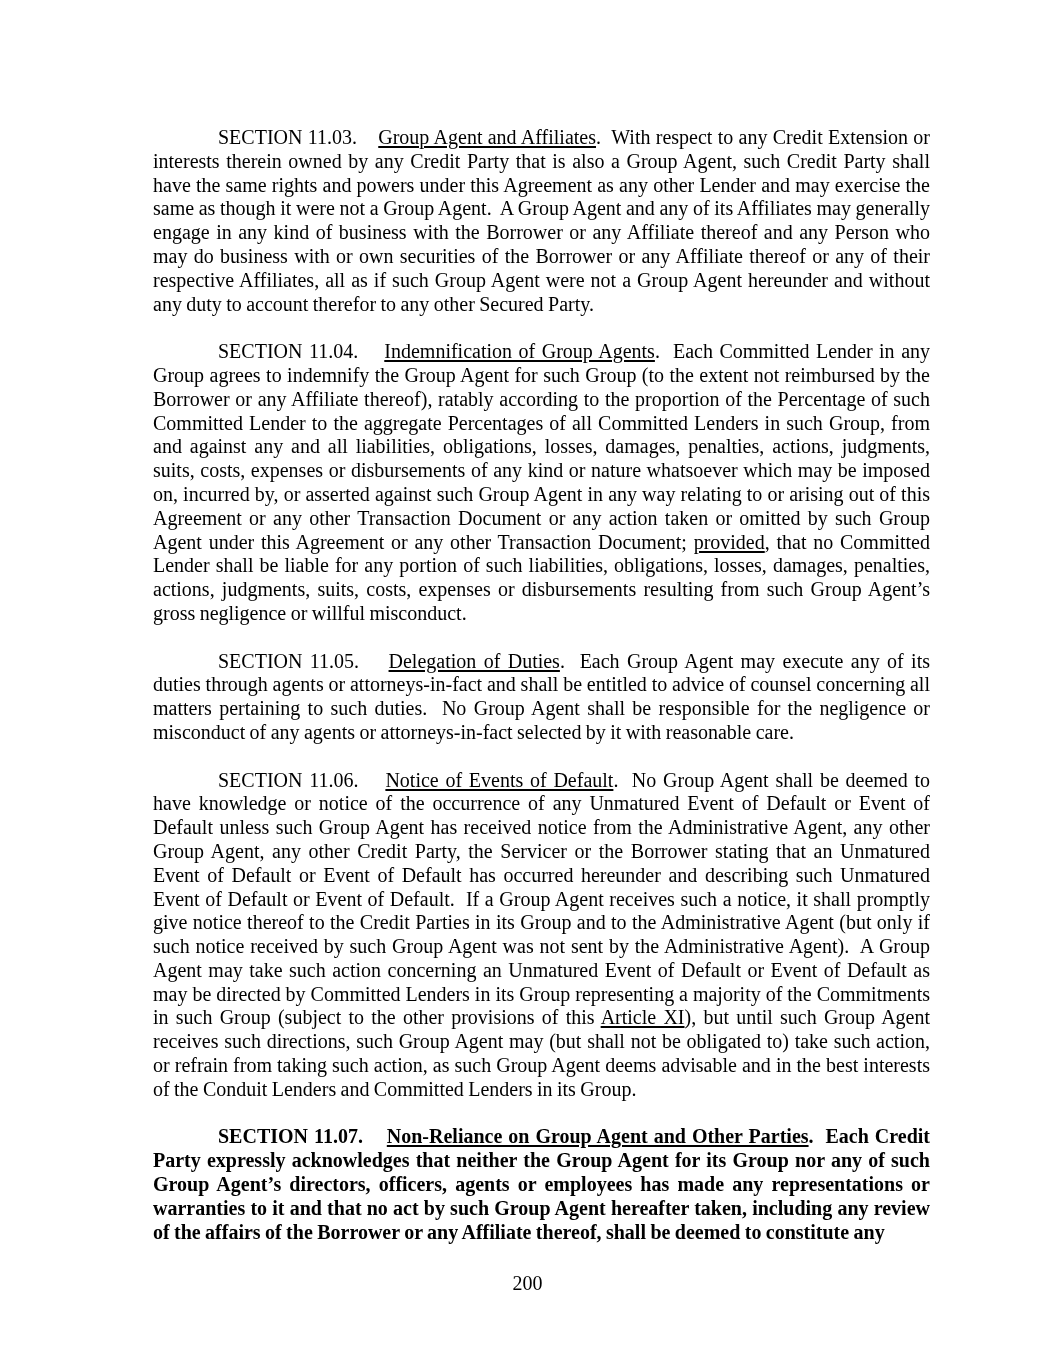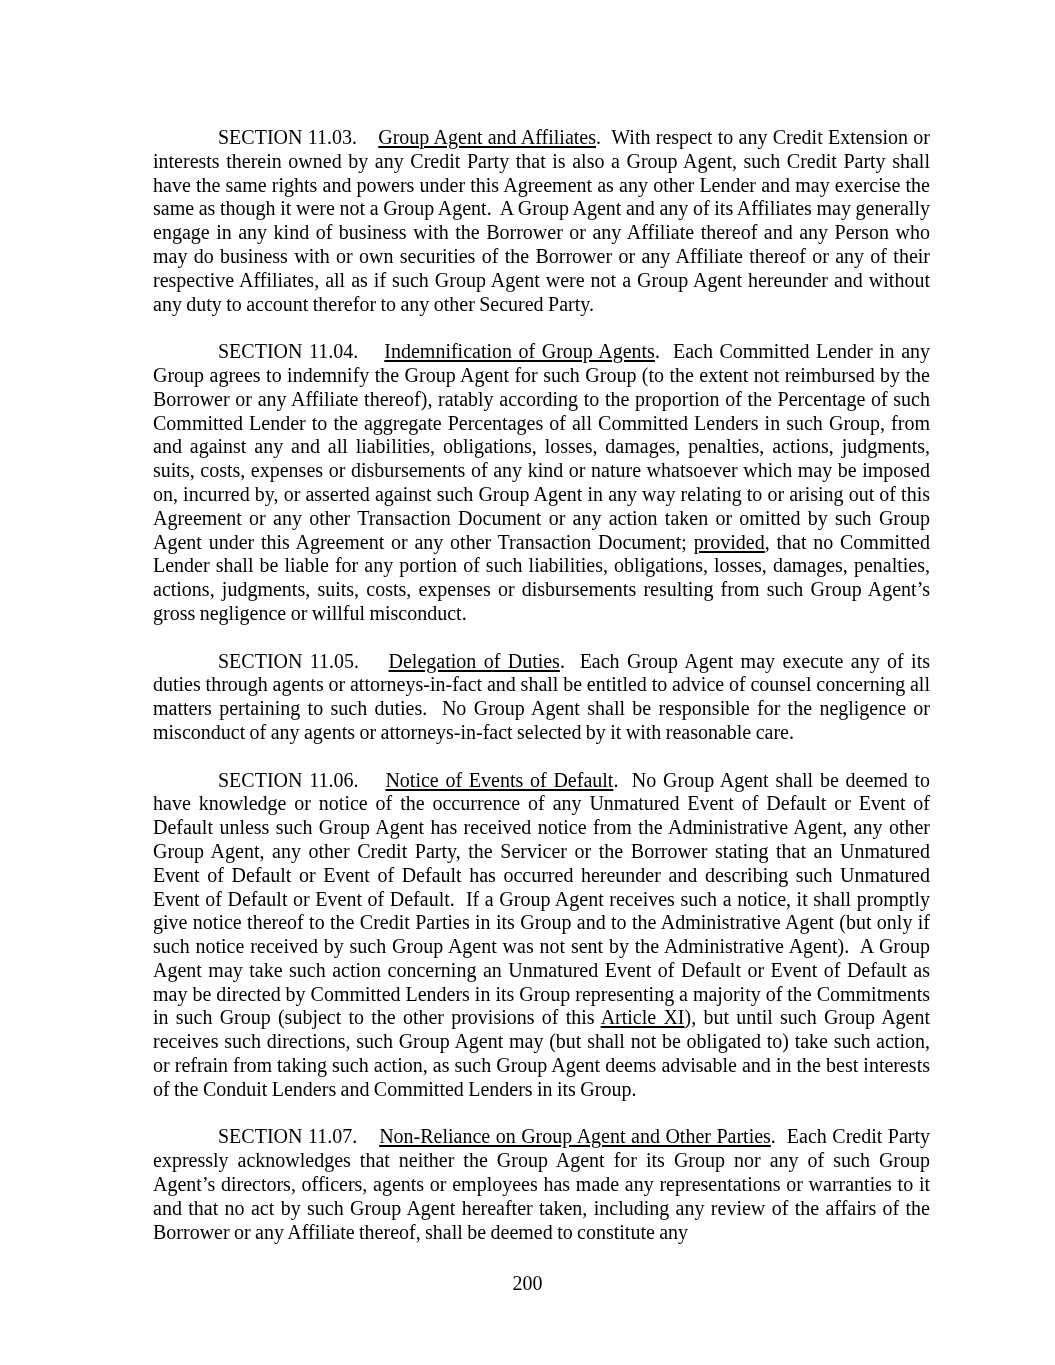--- a/index.html
+++ b/index.html
@@ -25,20 +25,21 @@
     width: 777px;
     word-spacing: -0.6px;
   }
   p.para {
     margin: 0 0 23.8px 0;
     text-align: justify;
     text-indent: 65px;
   }
   p.para:last-child {
     margin-bottom: 17px;
+    font-weight: bold;
   }
   .u {
     text-decoration: underline;
     text-underline-offset: 2px;
   }
   .page-number {
     position: absolute;
     top: 1272px;
     left: 0;
     width: 1055px;

